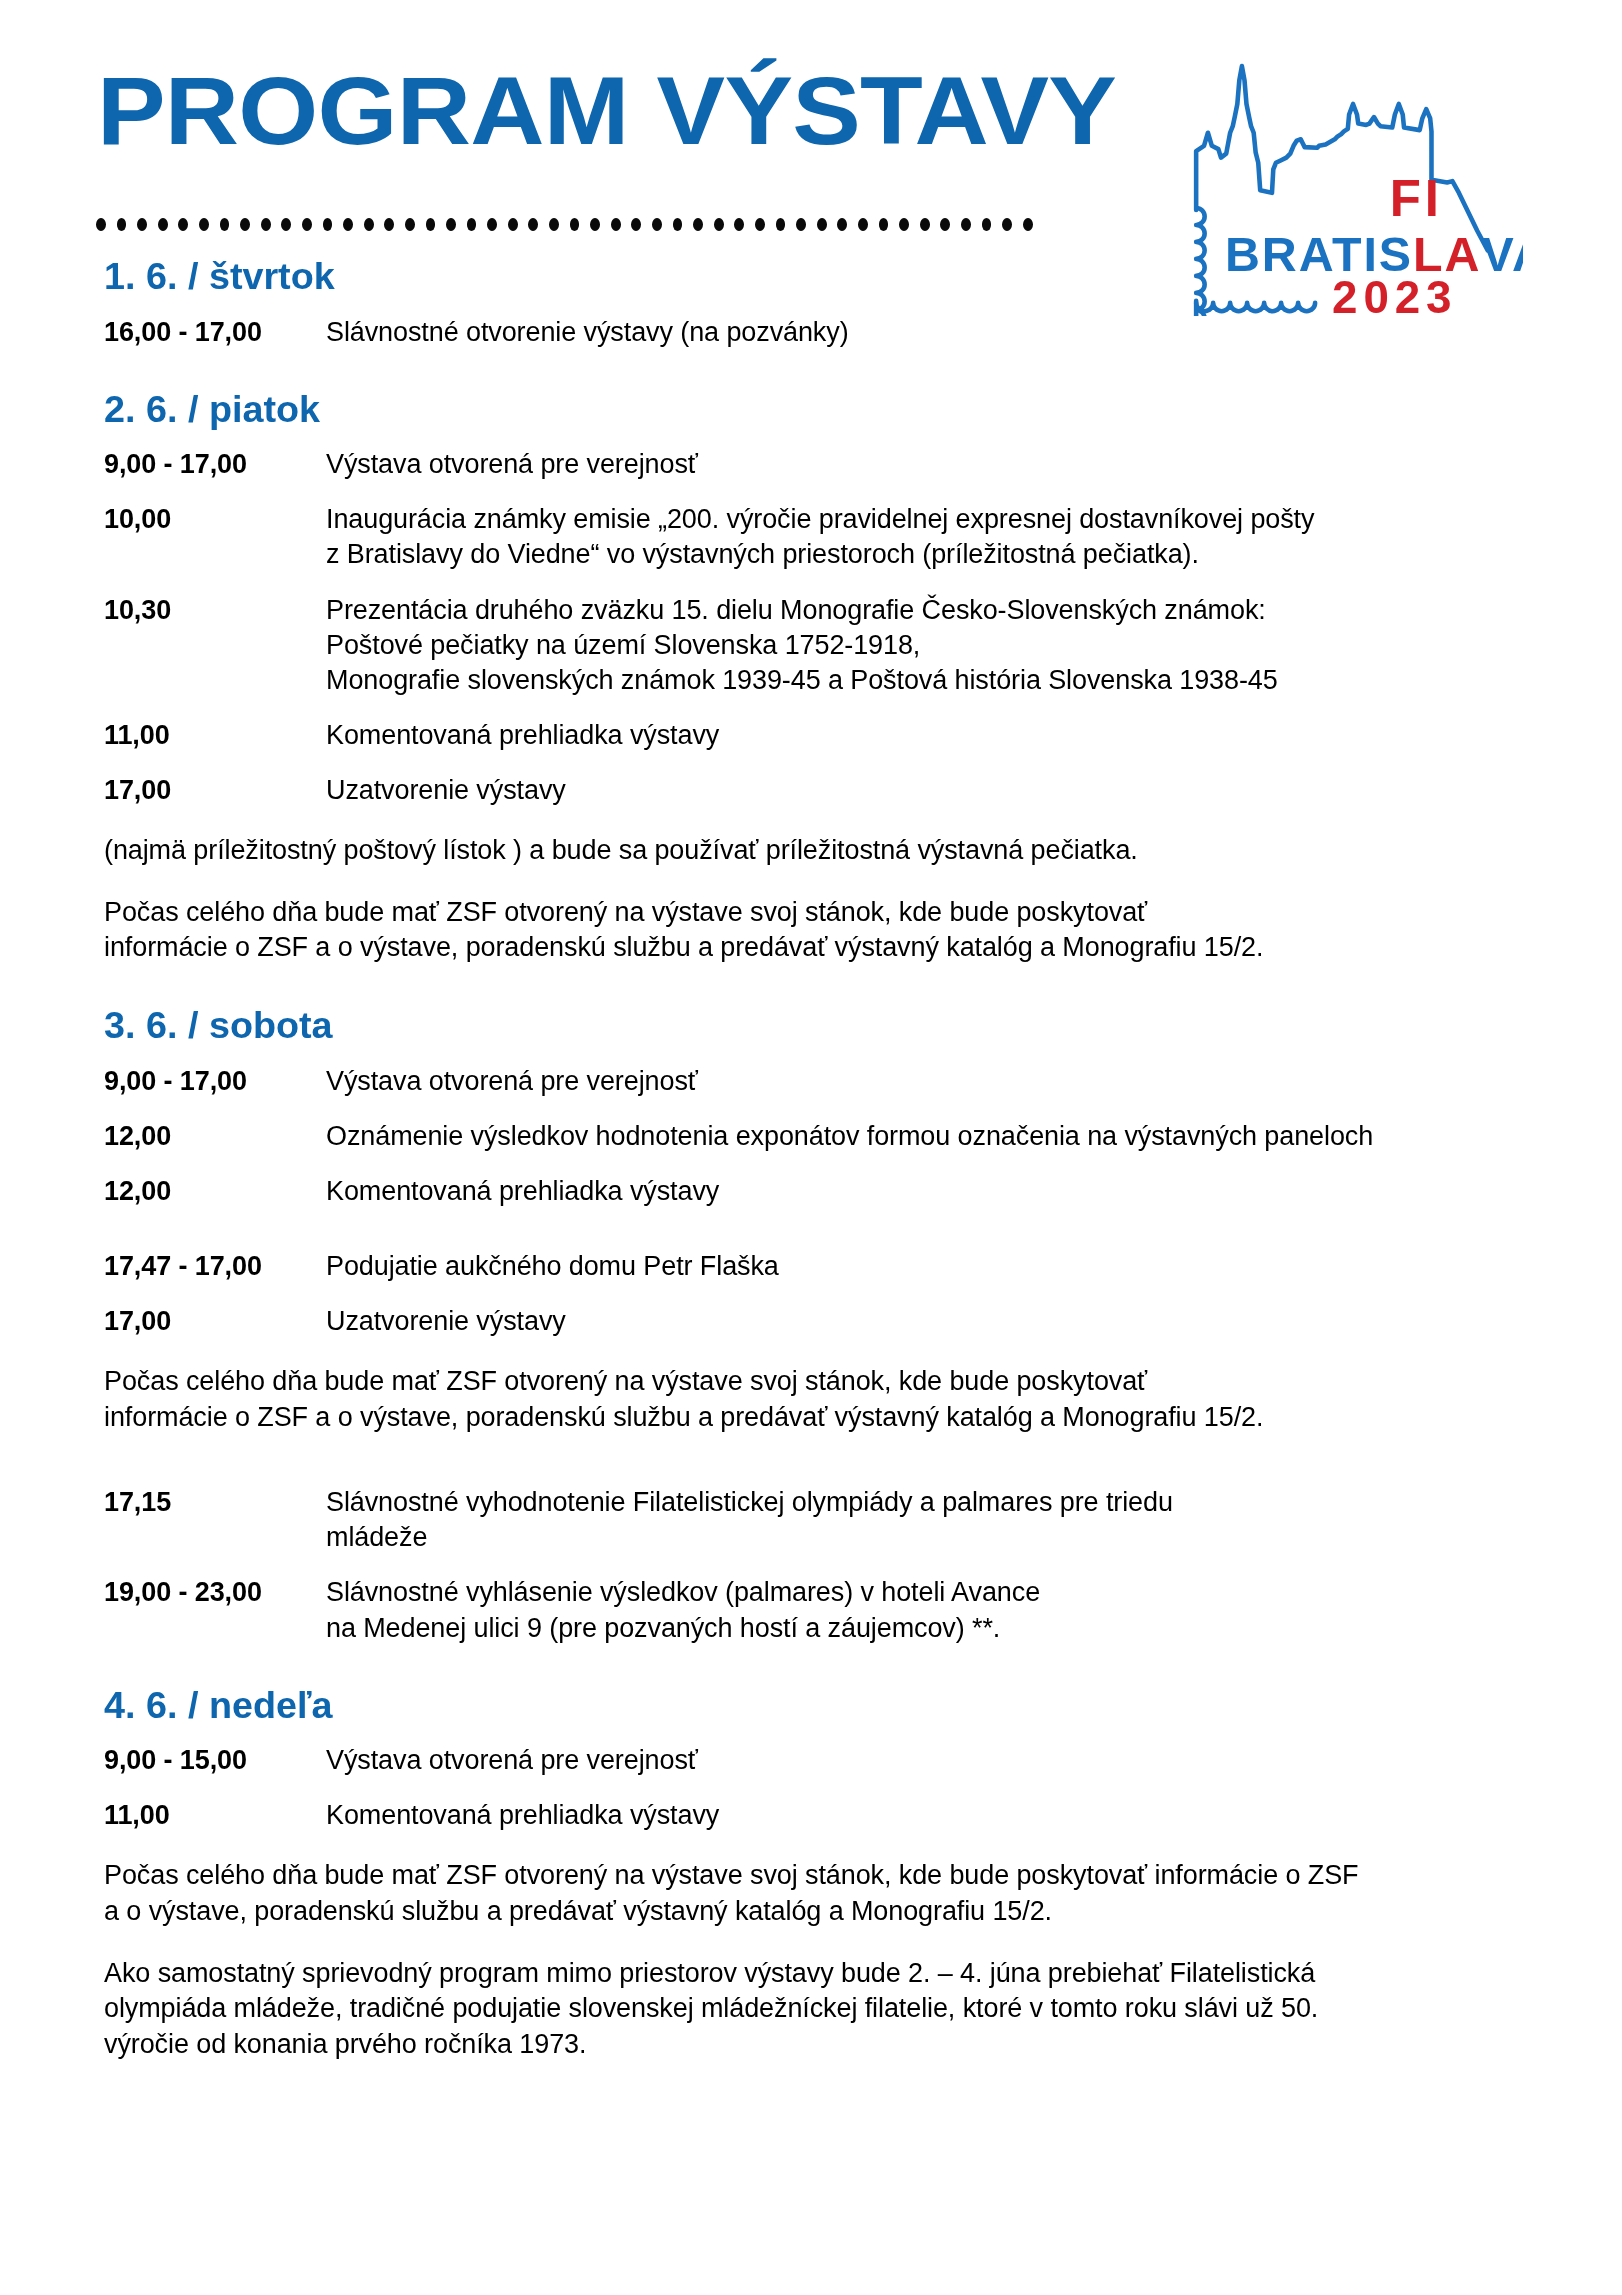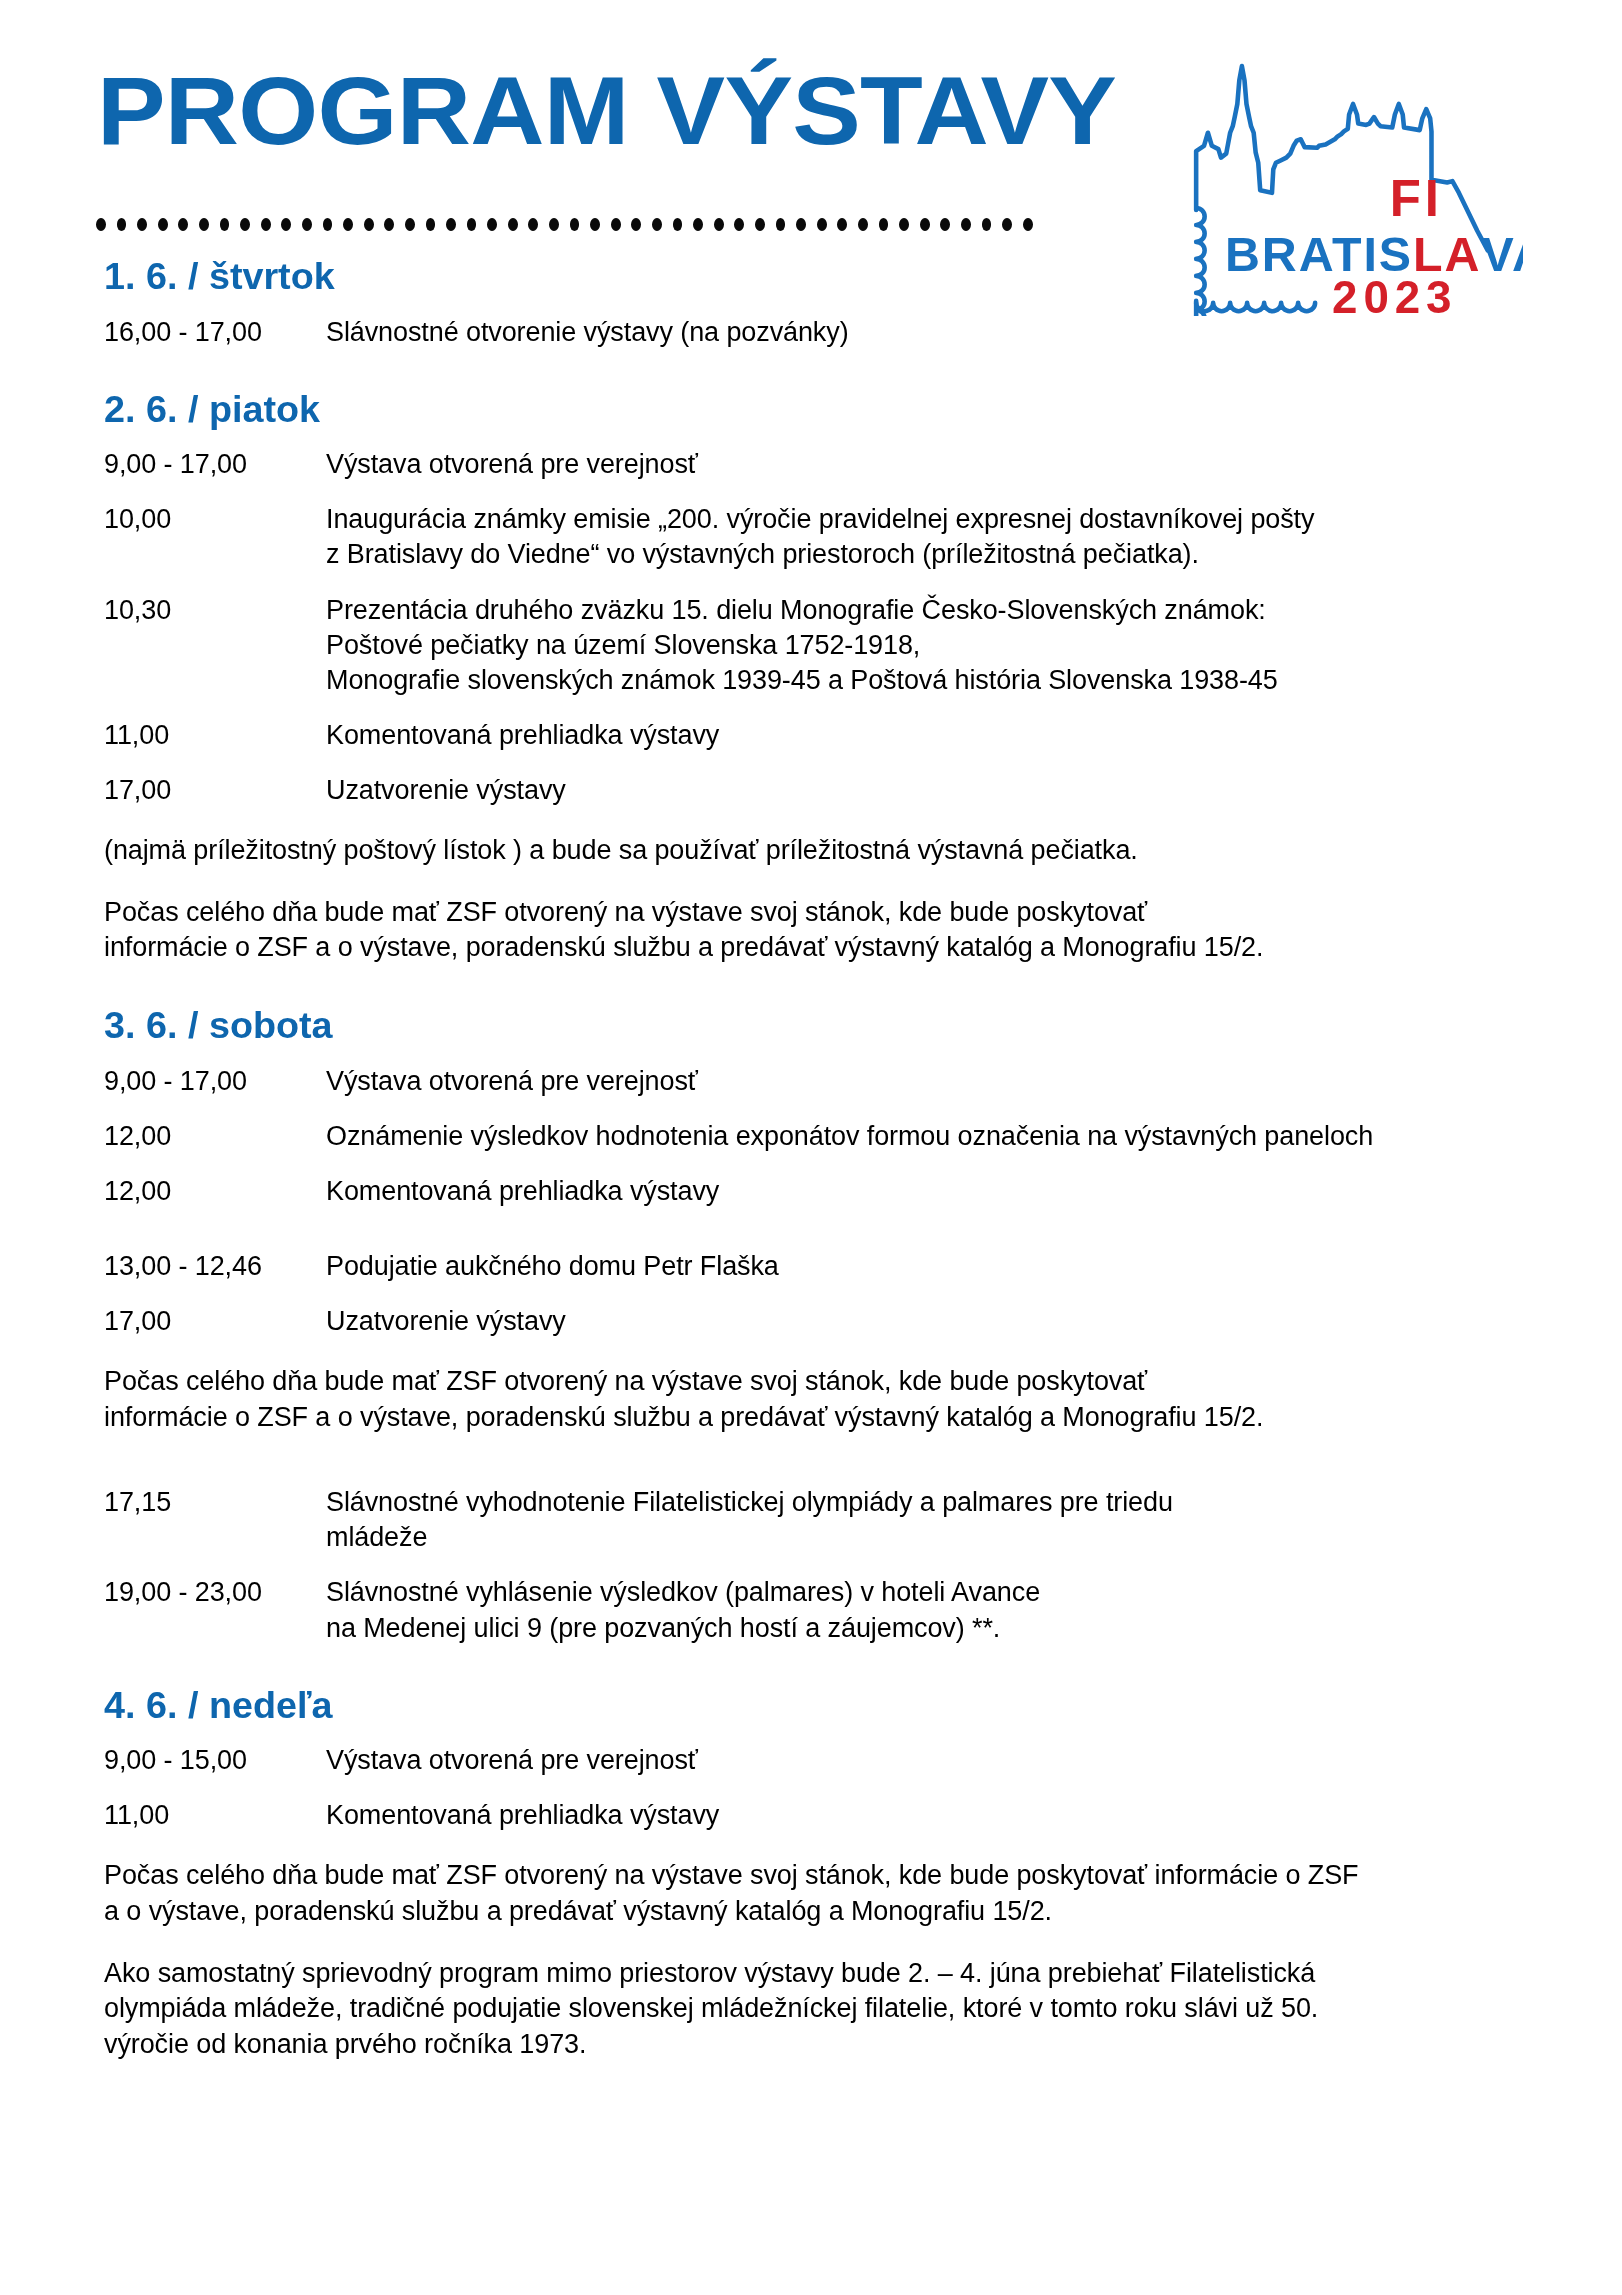--- a/index.html
+++ b/index.html
@@ -90,21 +90,21 @@
     white-space: nowrap;
   }
 
   .row {
     display: flex;
     align-items: flex-start;
   }
   .row .time {
     flex: 0 0 222px;
     font-size: 27px;
-    font-weight: normal;
+    font-weight: bold;
     line-height: 1.30;
     white-space: nowrap;
     letter-spacing: -0.1px;
   }
   .row .desc {
     flex: 1 1 auto;
     font-size: 27px;
     font-weight: normal;
     line-height: 1.30;
     letter-spacing: -0.1px;
@@ -337,21 +337,21 @@
       <div class="time">12,00</div>
       <div class="desc">
         <span class="l">Komentovaná prehliadka výstavy</span>
       </div>
     </div>
     <div class="sp-row"></div>
 
     <div class="sp-row"></div>
 
     <div class="row">
-      <div class="time">13,00 - 12,46</div>
+      <div class="time">17,47 - 17,00</div>
       <div class="desc">
         <span class="l">Podujatie aukčného domu Petr Flaška</span>
       </div>
     </div>
     <div class="sp-row"></div>
 
     <div class="row">
       <div class="time">17,00</div>
       <div class="desc">
         <span class="l">Uzatvorenie výstavy</span>

